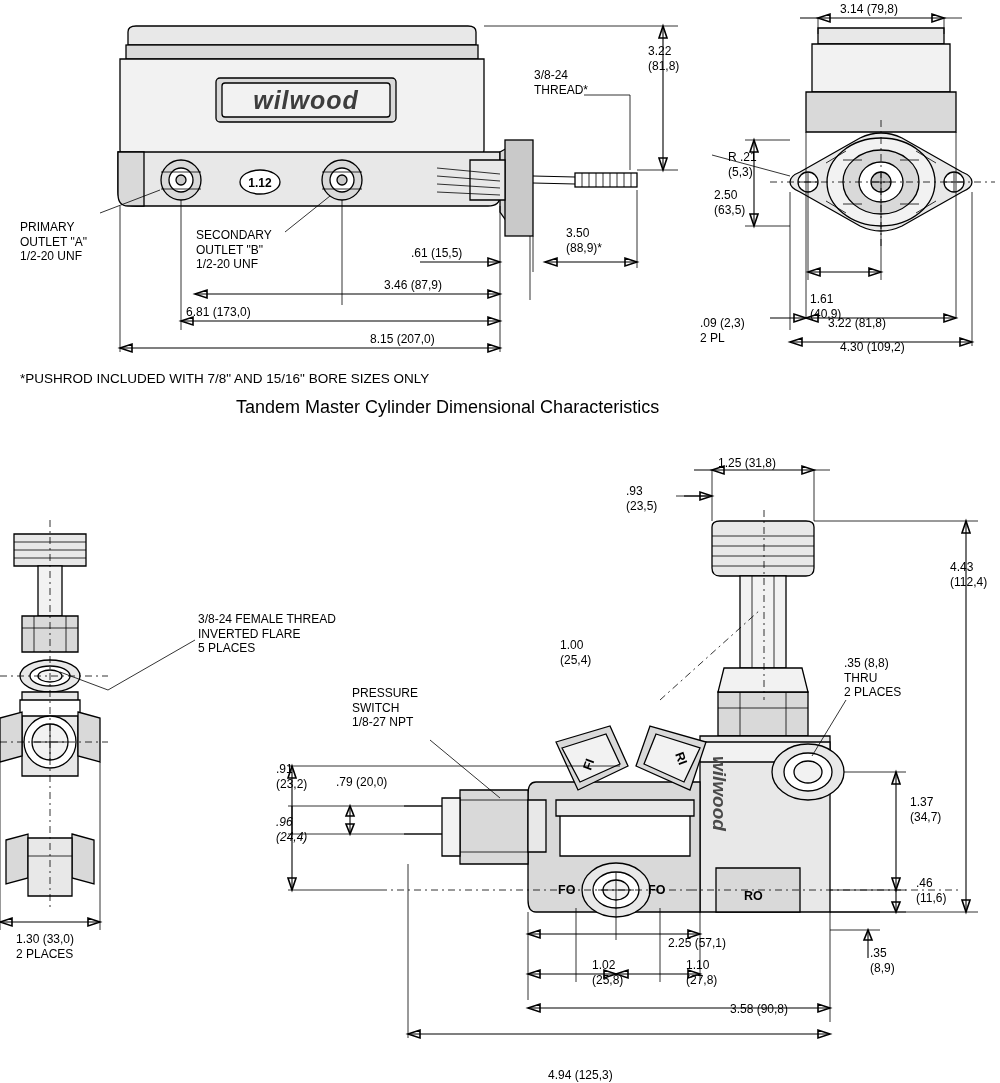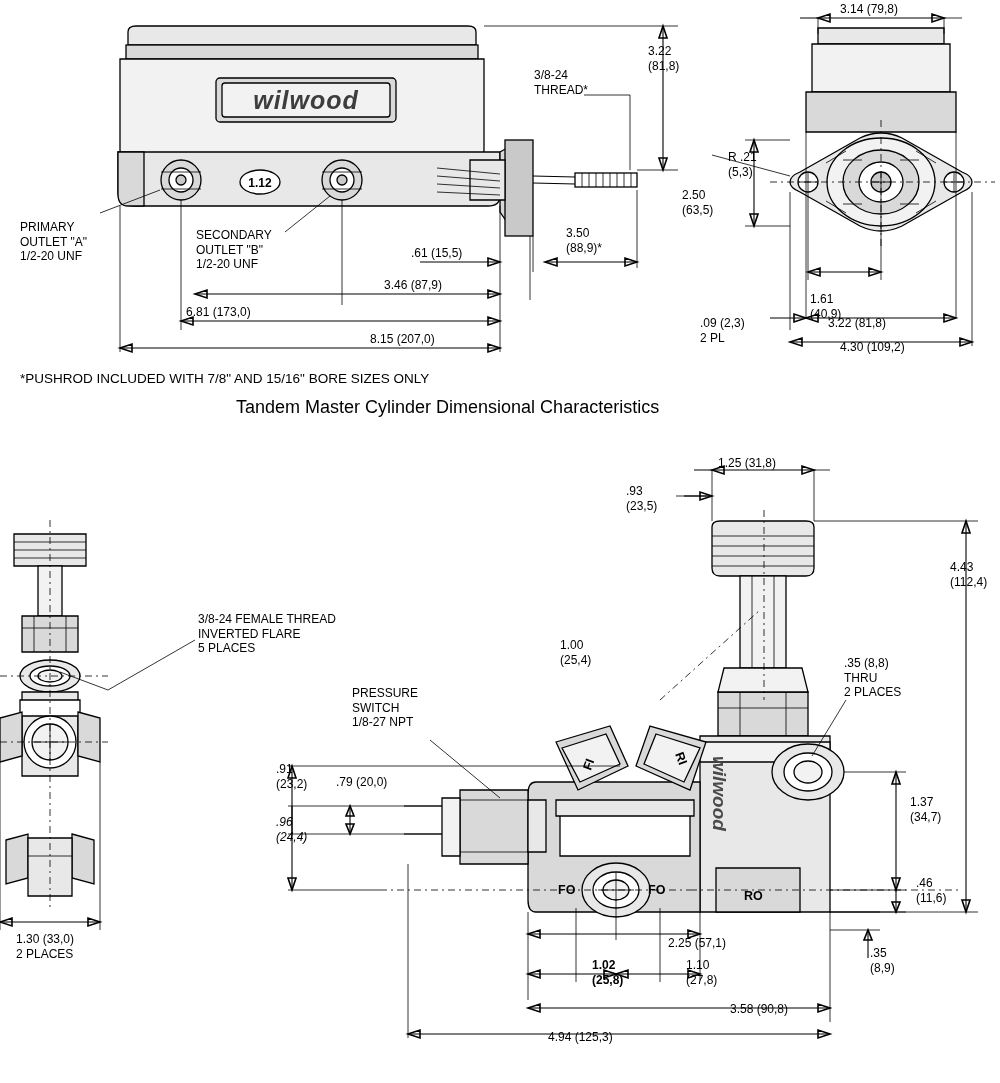--- a/index.html
+++ b/index.html
@@ -288,21 +288,21 @@
 <div class="lbl" style="left:411px;top:246px;">.61 (15,5)</div>
 <div class="lbl" style="left:566px;top:226px;">3.50
 (88,9)*</div>
 <div class="lbl" style="left:384px;top:278px;">3.46 (87,9)</div>
 <div class="lbl" style="left:186px;top:305px;">6.81 (173,0)</div>
 <div class="lbl" style="left:370px;top:332px;">8.15 (207,0)</div>
 
 <div class="lbl" style="left:840px;top:2px;">3.14 (79,8)</div>
 <div class="lbl" style="left:728px;top:150px;">R .21
 (5,3)</div>
-<div class="lbl" style="left:682px;top:188px;">2.50
+<div class="lbl" style="left:714px;top:188px;">2.50
 (63,5)</div>
 <div class="lbl" style="left:810px;top:292px;">1.61
 (40,9)</div>
 <div class="lbl" style="left:700px;top:316px;">.09 (2,3)
 2 PL</div>
 <div class="lbl" style="left:828px;top:316px;">3.22 (81,8)</div>
 <div class="lbl" style="left:840px;top:340px;">4.30 (109,2)</div>
 
 <div class="note" style="left:20px;top:371px;">*PUSHROD INCLUDED WITH 7/8" AND 15/16" BORE SIZES ONLY</div>
 <div class="cap" style="left:236px;top:396px;">Tandem Master Cylinder Dimensional Characteristics</div>
@@ -331,26 +331,26 @@
 <div class="lbl" style="left:336px;top:775px;">.79 (20,0)</div>
 <div class="lbl" style="left:276px;top:815px;font-style:italic;">.96
 (24,4)</div>
 <div class="lbl" style="left:910px;top:795px;">1.37
 (34,7)</div>
 <div class="lbl" style="left:916px;top:876px;">.46
 (11,6)</div>
 <div class="lbl" style="left:870px;top:946px;">.35
 (8,9)</div>
 <div class="lbl" style="left:668px;top:936px;">2.25 (57,1)</div>
-<div class="lbl" style="left:592px;top:958px;font-weight:bold;">1.02
+<div class="lbl" style="left:592px;top:958px;">1.02
 (25,8)</div>
 <div class="lbl" style="left:686px;top:958px;">1.10
 (27,8)</div>
 <div class="lbl" style="left:730px;top:1002px;">3.58 (90,8)</div>
-<div class="lbl" style="left:548px;top:1030px;text-align:center;">4.94 (125,3)</div>
+<div class="lbl" style="left:548px;top:1068px;text-align:center;">4.94 (125,3)</div>
 
 <div class="lbl small" style="left:584px;top:758px;transform:rotate(-70deg);font-weight:bold;">FI</div>
 <div class="lbl small" style="left:674px;top:752px;transform:rotate(70deg);font-weight:bold;">RI</div>
 <div class="lbl small" style="left:558px;top:884px;font-weight:bold;">FO</div>
 <div class="lbl small" style="left:648px;top:884px;font-weight:bold;">FO</div>
 <div class="lbl small" style="left:744px;top:890px;font-weight:bold;">RO</div>
 
 <div style="position:absolute;left:730px;top:756px;width:110px;height:24px;transform:rotate(90deg);transform-origin:left top;">
   <span style="font-size:19px;font-weight:bold;font-style:italic;color:#4a4a4a;font-family:'Liberation Sans',sans-serif;">wilwood</span>
 </div>

